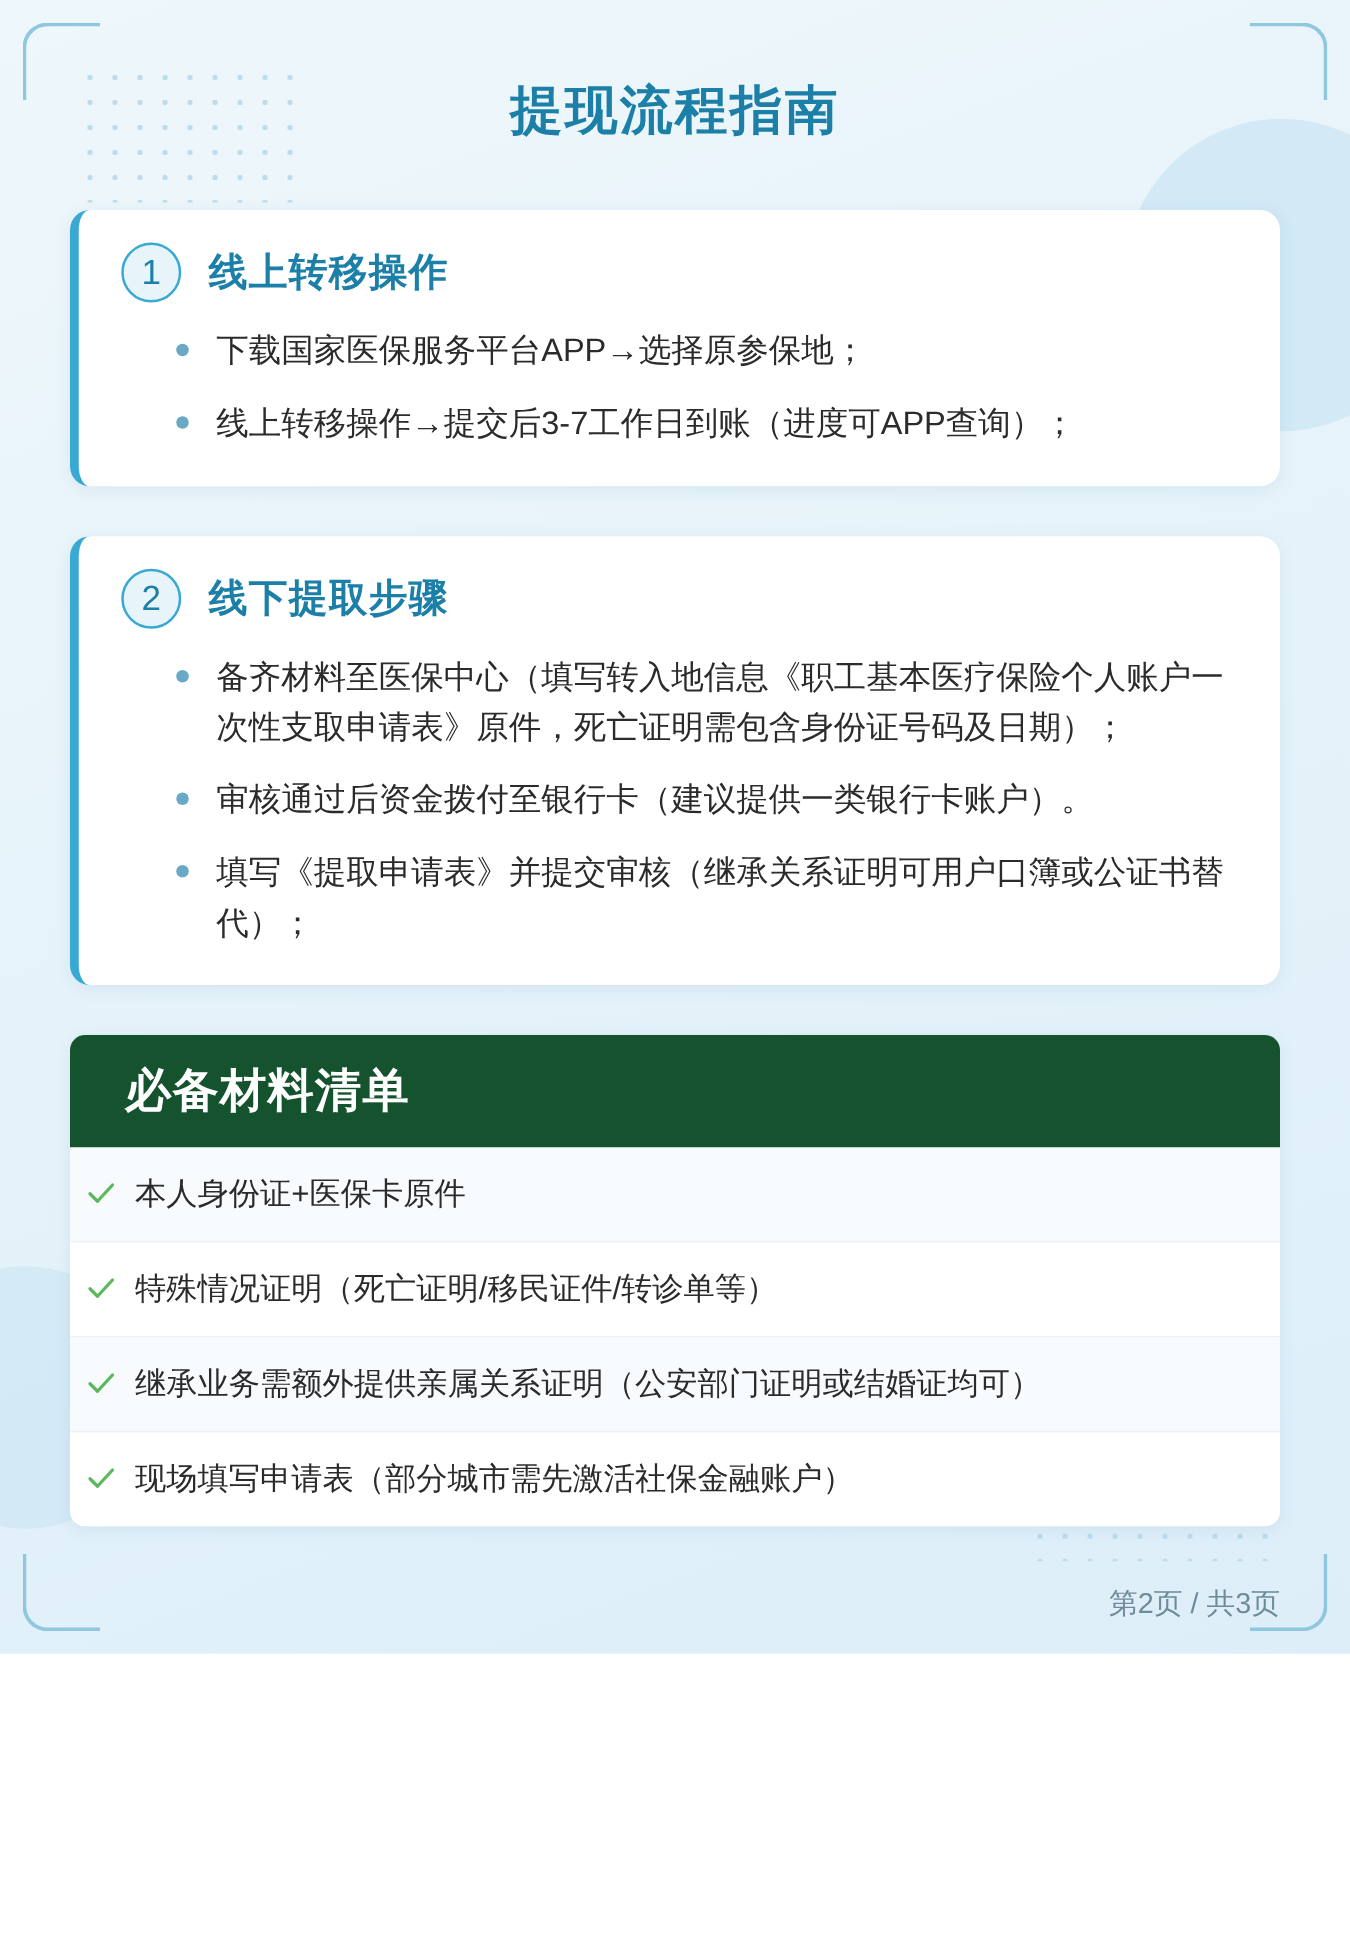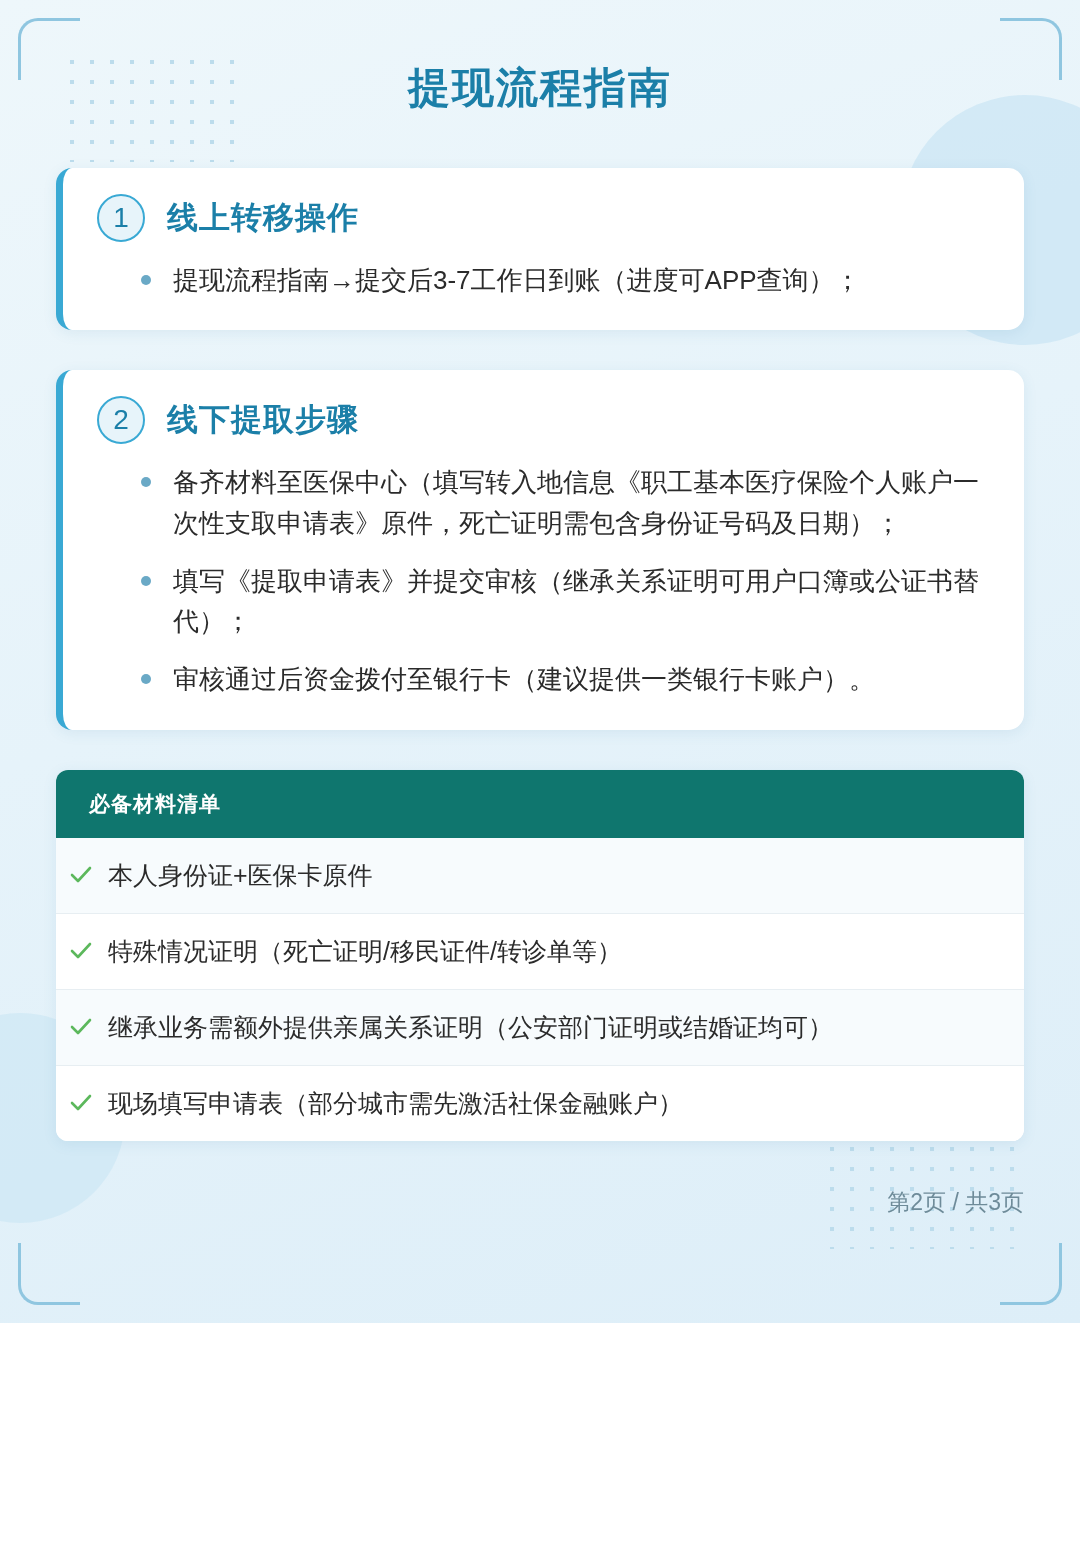--- a/index.html
+++ b/index.html
@@ -105,26 +105,26 @@
 
   
   .materials {
     background: #ffffff;
     border-radius: 12px;
     overflow: hidden;
     box-shadow: 0 3px 14px rgba(60,130,170,.10);
     margin-top: 10px;
   }
   .materials-head {
-    background: #0f766e;
+    background: #14532d;
     color: #ffffff;
-    font-size: 21px;
+    font-size: 37px;
     font-weight: bold;
     letter-spacing: 1px;
-    padding: 20px 33px;
+    padding: 20px 44px;
   }
   .material-row {
     display: flex;
     align-items: flex-start;
     gap: 14px;
     padding: 20px 12px;
     font-size: 25px;
     color: #2b2b2b;
     border-bottom: 1px solid #e7eef2;
     line-height: 1.4;
@@ -164,33 +164,34 @@
   <div class="content">
 
     <div class="main-title">提现流程指南</div>
 
     <div class="step-card">
       <div class="step-head">
         <div class="step-num">1</div>
         <div class="step-title">线上转移操作</div>
       </div>
       <ul class="bullets">
-        <li>提现流程指南→提交后3-7工作日到账（进度可APP查询）；</li>
+        <li>下载国家医保服务平台APP→选择原参保地；</li>
+        <li>线上转移操作→提交后3-7工作日到账（进度可APP查询）；</li>
       </ul>
     </div>
 
     <div class="step-card">
       <div class="step-head">
         <div class="step-num">2</div>
         <div class="step-title">线下提取步骤</div>
       </div>
       <ul class="bullets">
         <li>备齐材料至医保中心（填写转入地信息《职工基本医疗保险个人账户一次性支取申请表》原件，死亡证明需包含身份证号码及日期）；</li>
+        <li>审核通过后资金拨付至银行卡（建议提供一类银行卡账户）。</li>
         <li>填写《提取申请表》并提交审核（继承关系证明可用户口簿或公证书替代）；</li>
-        <li>审核通过后资金拨付至银行卡（建议提供一类银行卡账户）。</li>
       </ul>
     </div>
 
     <div class="materials">
       <div class="materials-head">必备材料清单</div>
 
       <div class="material-row">
         <span class="check">
           <svg width="26" height="26" viewBox="0 0 26 26">
               <path d="M4 13 L10 19 L22 6" fill="none" stroke="#5cb85c" stroke-width="2.6" stroke-linecap="round" stroke-linejoin="round"></path>

